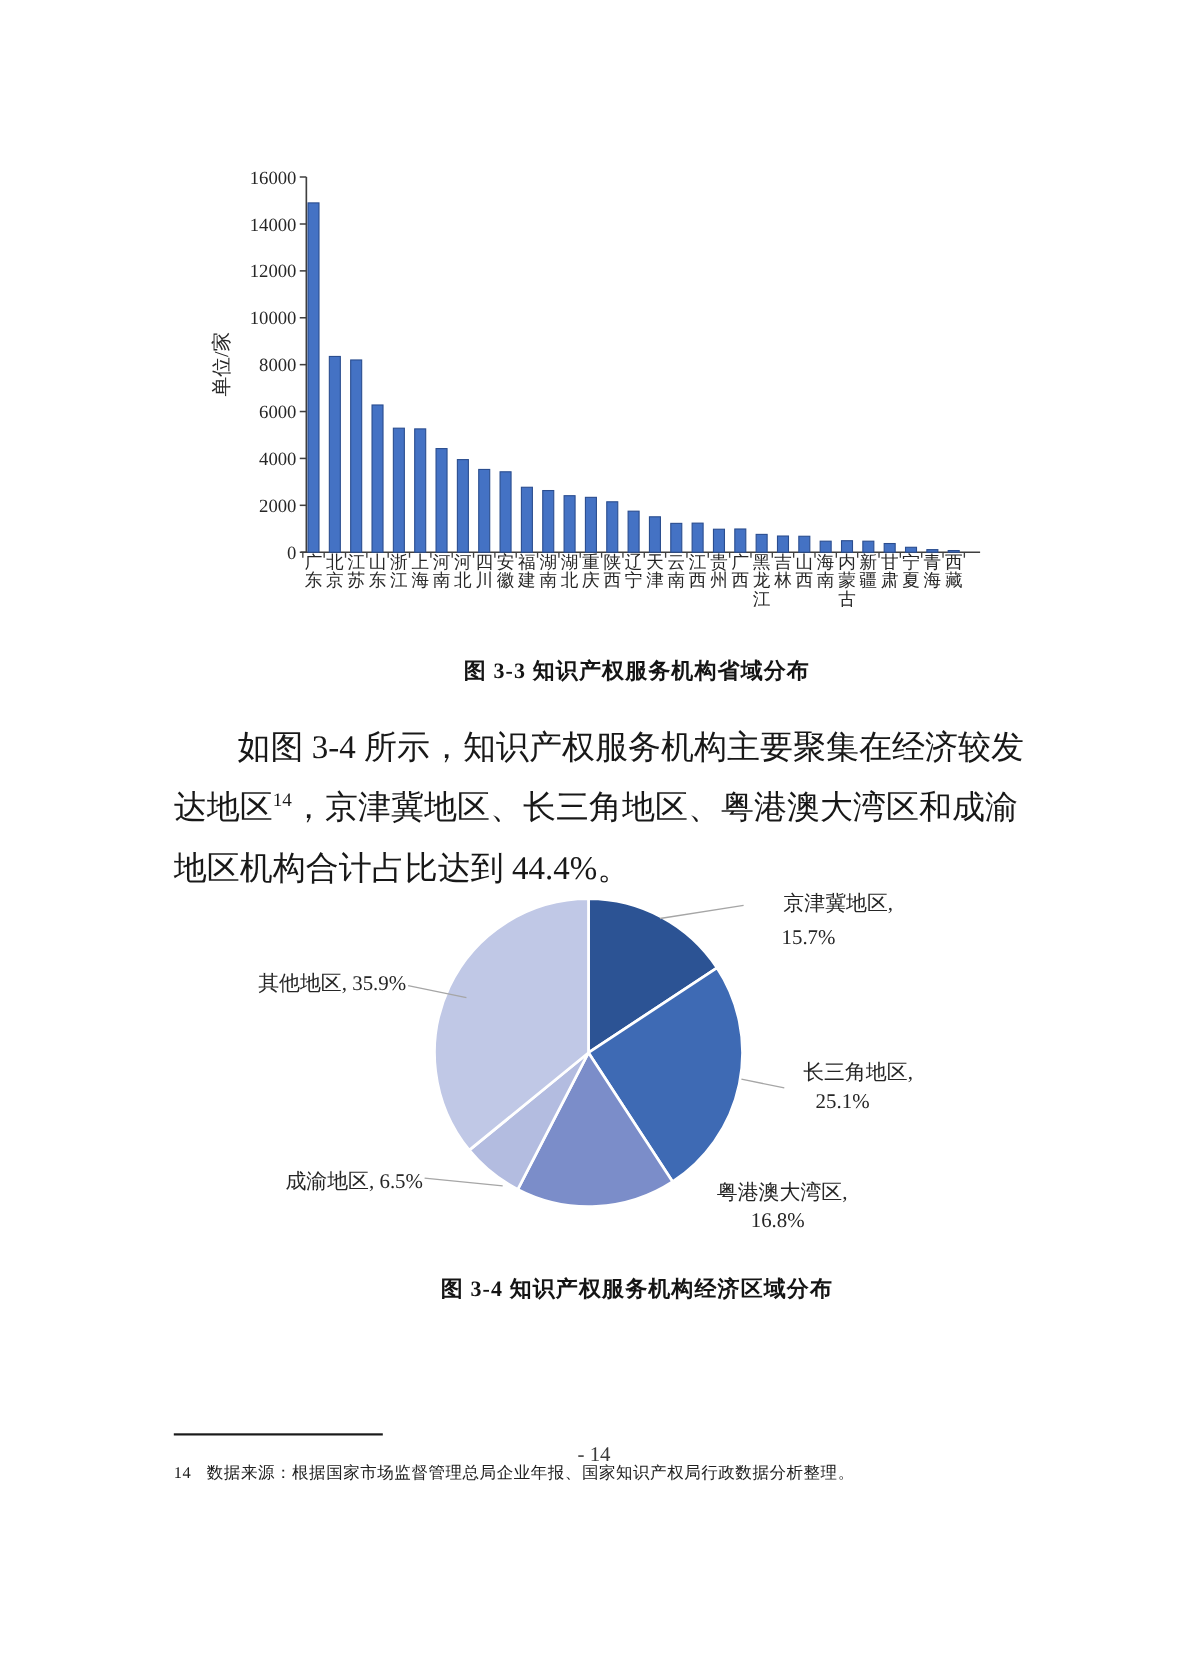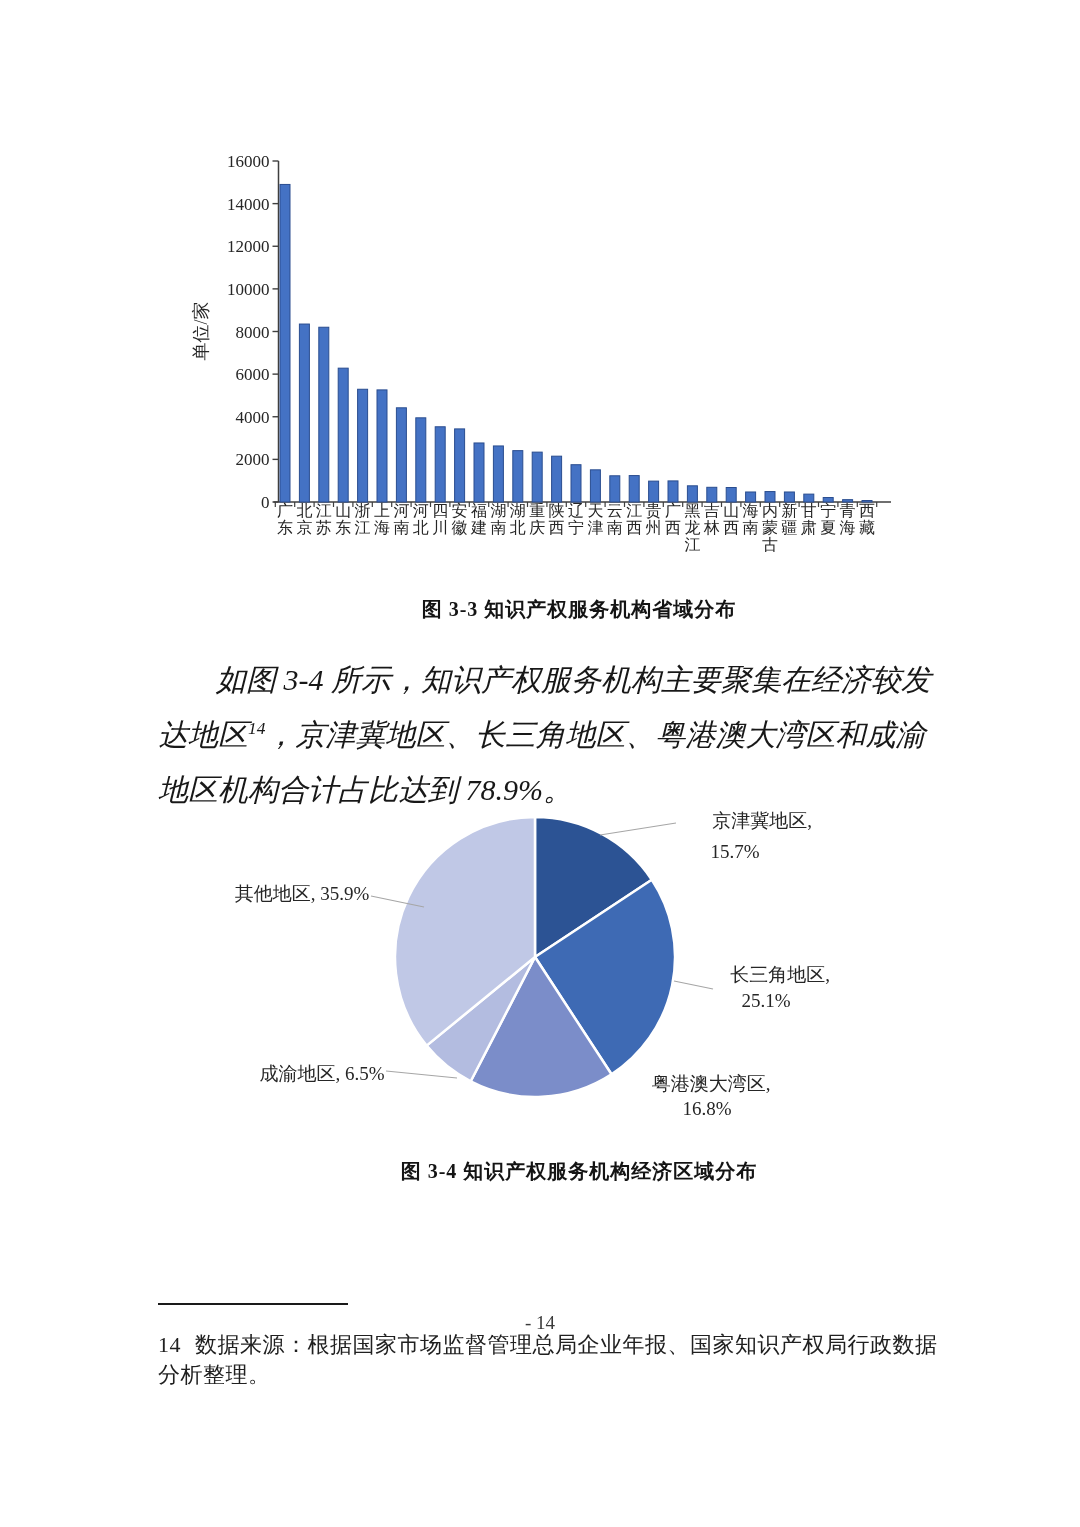--- a/index.html
+++ b/index.html
@@ -6,27 +6,27 @@
   .page{
     position:relative;width:1080px;height:1527px;background:#ffffff;overflow:hidden;
     font-family:"Liberation Serif","DejaVu Serif",serif;color:#1f1f1f;
   }
   .abs{position:absolute;}
   .figure-caption{
     left:0;width:1080px;text-align:center;font-size:20px;font-weight:bold;
     letter-spacing:1px;color:#141414;padding-left:39px;
   }
   .para{left:158px;top:652px;width:766px;font-size:30px;color:#181818;}
-  .para .pline{height:55px;line-height:55px;text-align:justify;text-align-last:justify;white-space:nowrap;font-style:italic;}
+  .para .pline{height:55px;line-height:55px;text-align:justify;text-align-last:justify;white-space:nowrap;}
   .para .pline.first{padding-left:58px;}
   .para .pline.last{text-align:left;text-align-last:left;}
   .para sup{font-size:0.58em;vertical-align:super;line-height:0;}
   .chart text{font-family:"Liberation Serif","DejaVu Serif",serif;fill:#262626;}
   .footnote-rule{left:158px;top:1303px;width:190px;height:2px;background:#1a1a1a;}
-  .footnote{left:158px;top:1330px;width:790px;font-size:22px;color:#202020;letter-spacing:0.5px;}
+  .footnote{left:158px;top:1330px;width:790px;font-size:15px;color:#202020;letter-spacing:0.5px;}
   .footnote .fn-marker{margin-right:14px;}
   .page-number{left:0;top:1312px;width:1080px;text-align:center;font-size:19px;color:#3a3a3a;}
 </style>
 </head>
 <body>
 
 <div class="page">
 
   <div class="abs chart" style="left:185px;top:148px;width:720px;height:445px;">
     <svg id="bar-svg" width="720" height="445" viewBox="0 0 720 445">
@@ -151,21 +151,21 @@
   <div class="abs figure-caption" style="top:596px;">图 3-3  知识产权服务机构省域分布</div>
 
   <div class="abs para">
     <div class="pline first">
       <span>如图 3-4 所示，知识产权服务机构主要聚集在经济较发</span>
     </div>
     <div class="pline">
       <span>达地区</span><sup>14</sup><span>，京津冀地区、长三角地区、粤港澳大湾区和成渝</span>
     </div>
     <div class="pline last">
-      <span>地区机构合计占比达到 78.9%。</span>
+      <span>地区机构合计占比达到 44.4%。</span>
     </div>
   </div>
 
   <div class="abs chart" style="left:170px;top:797px;width:740px;height:335px;">
     <svg id="pie-svg" width="740" height="335" viewBox="0 0 740 335">
         <path d="M365,160 L365.0,20.0 A140,140 0 0 1 481.8,82.8 Z" fill="#2c5394" stroke="#ffffff" stroke-width="2.5" stroke-linejoin="round"></path>
         <path d="M365,160 L481.8,82.8 A140,140 0 0 1 441.5,277.3 Z" fill="#3e6ab4" stroke="#ffffff" stroke-width="2.5" stroke-linejoin="round"></path>
         <path d="M365,160 L441.5,277.3 A140,140 0 0 1 300.7,284.3 Z" fill="#7b8dc9" stroke="#ffffff" stroke-width="2.5" stroke-linejoin="round"></path>
         <path d="M365,160 L300.7,284.3 A140,140 0 0 1 256.6,248.6 Z" fill="#b3bce0" stroke="#ffffff" stroke-width="2.5" stroke-linejoin="round"></path>
         <path d="M365,160 L256.6,248.6 A140,140 0 0 1 365.0,20.0 Z" fill="#c0c8e6" stroke="#ffffff" stroke-width="2.5" stroke-linejoin="round"></path>

